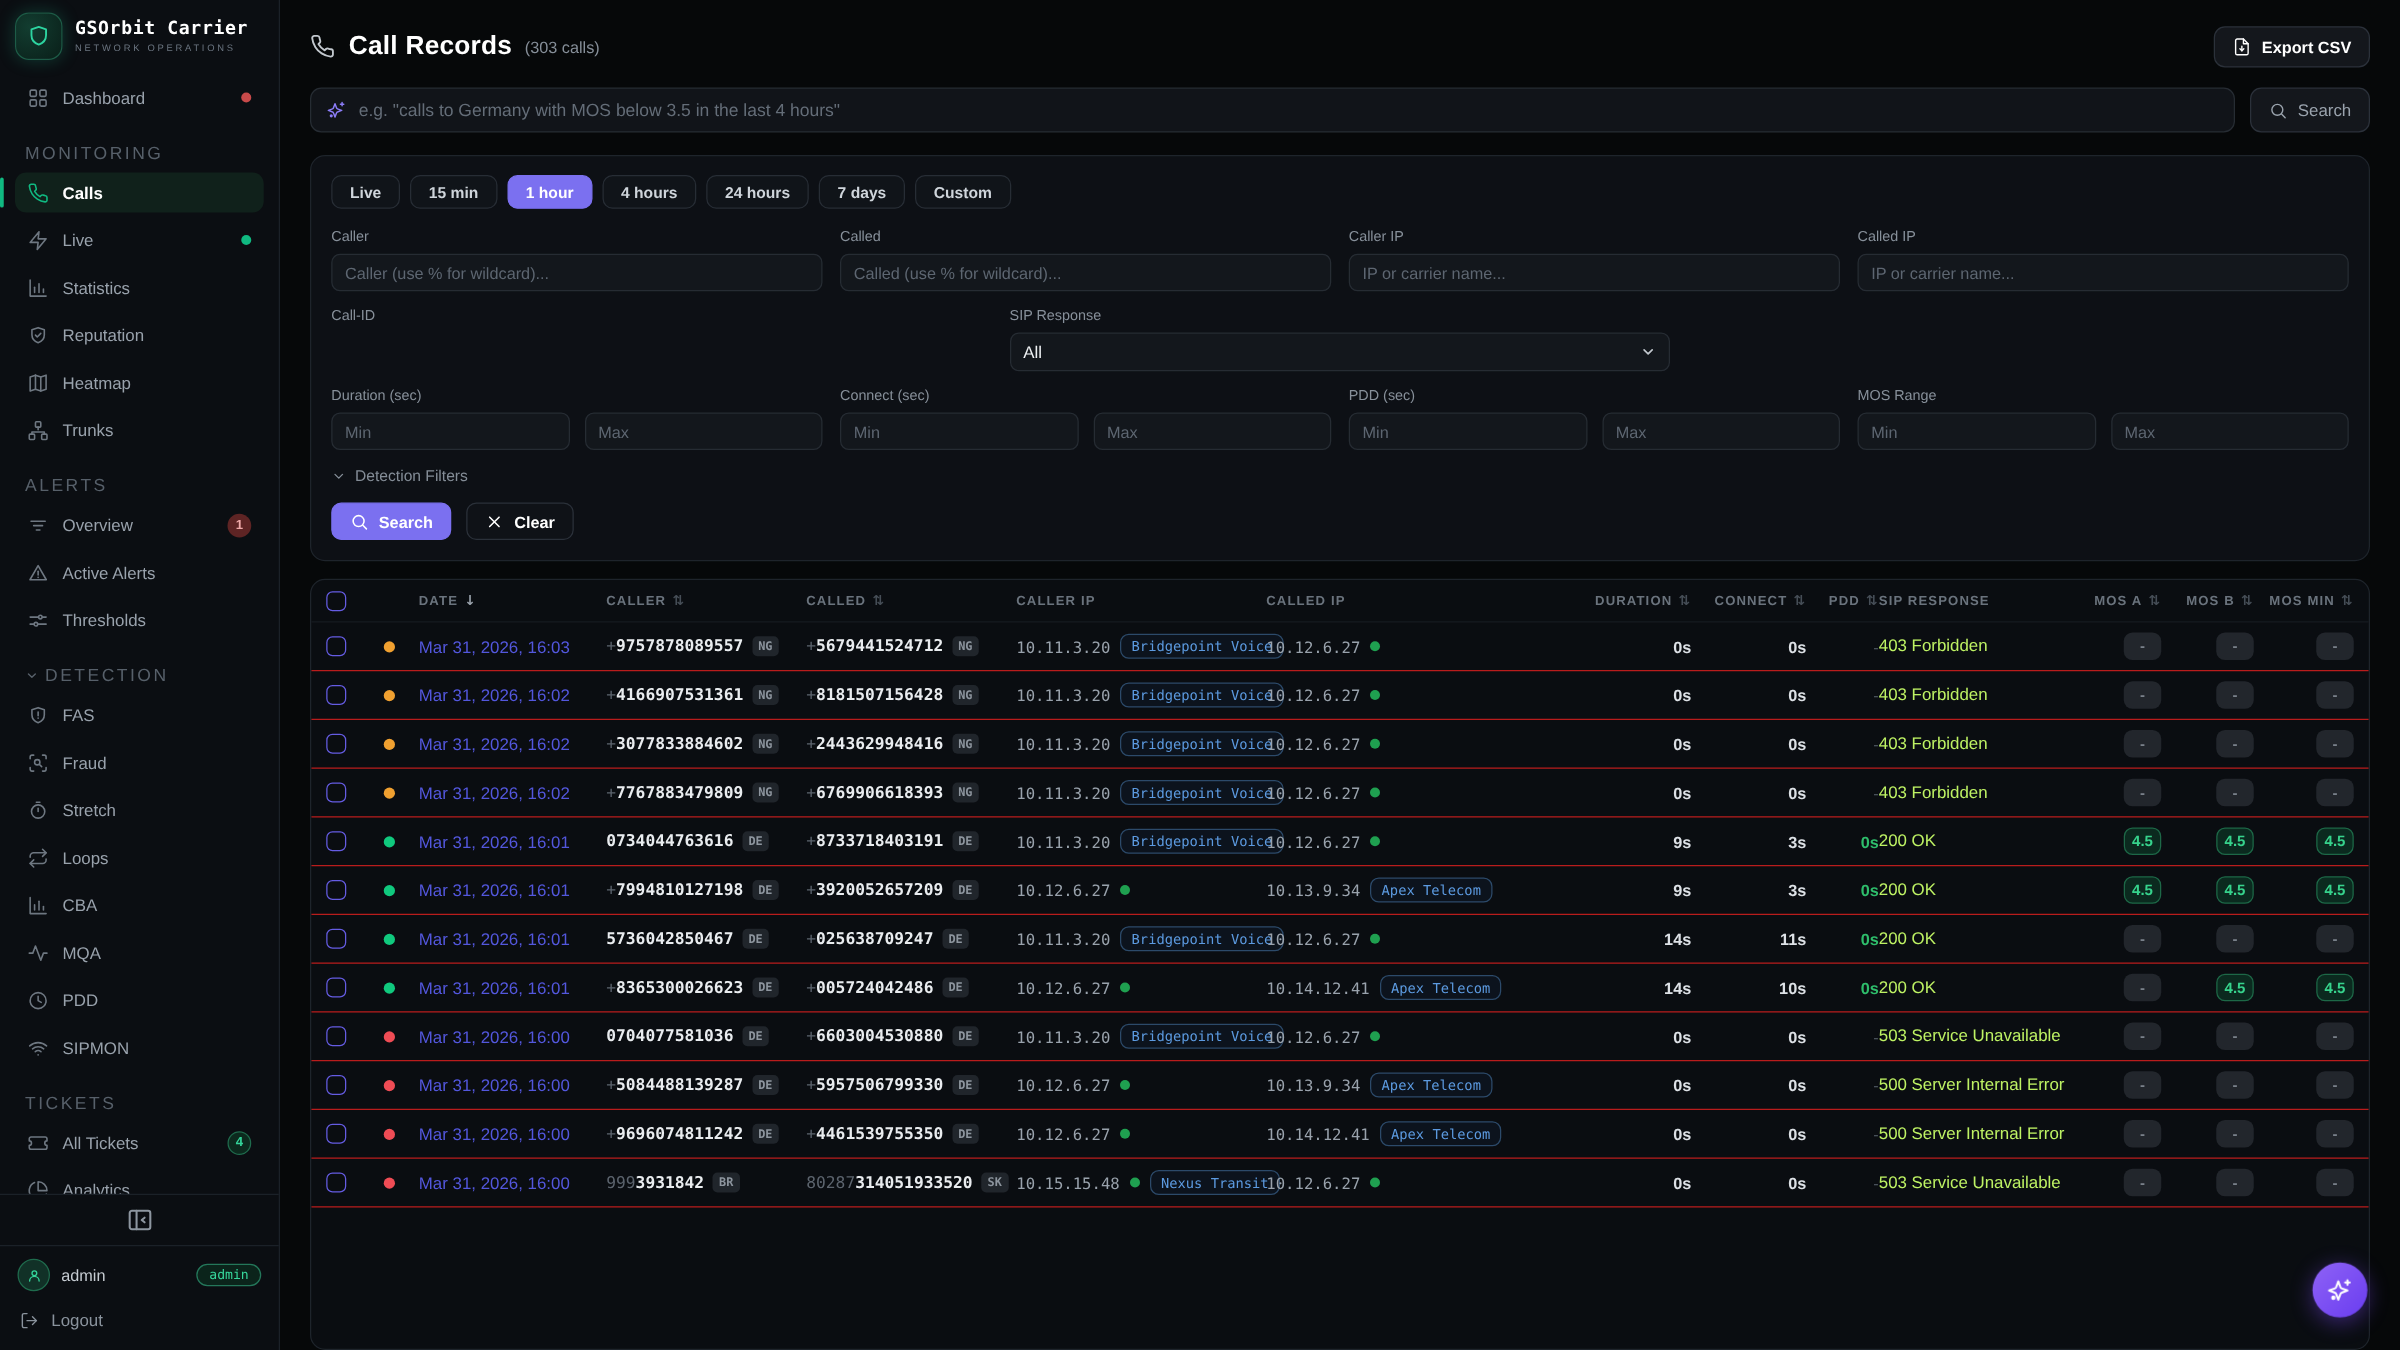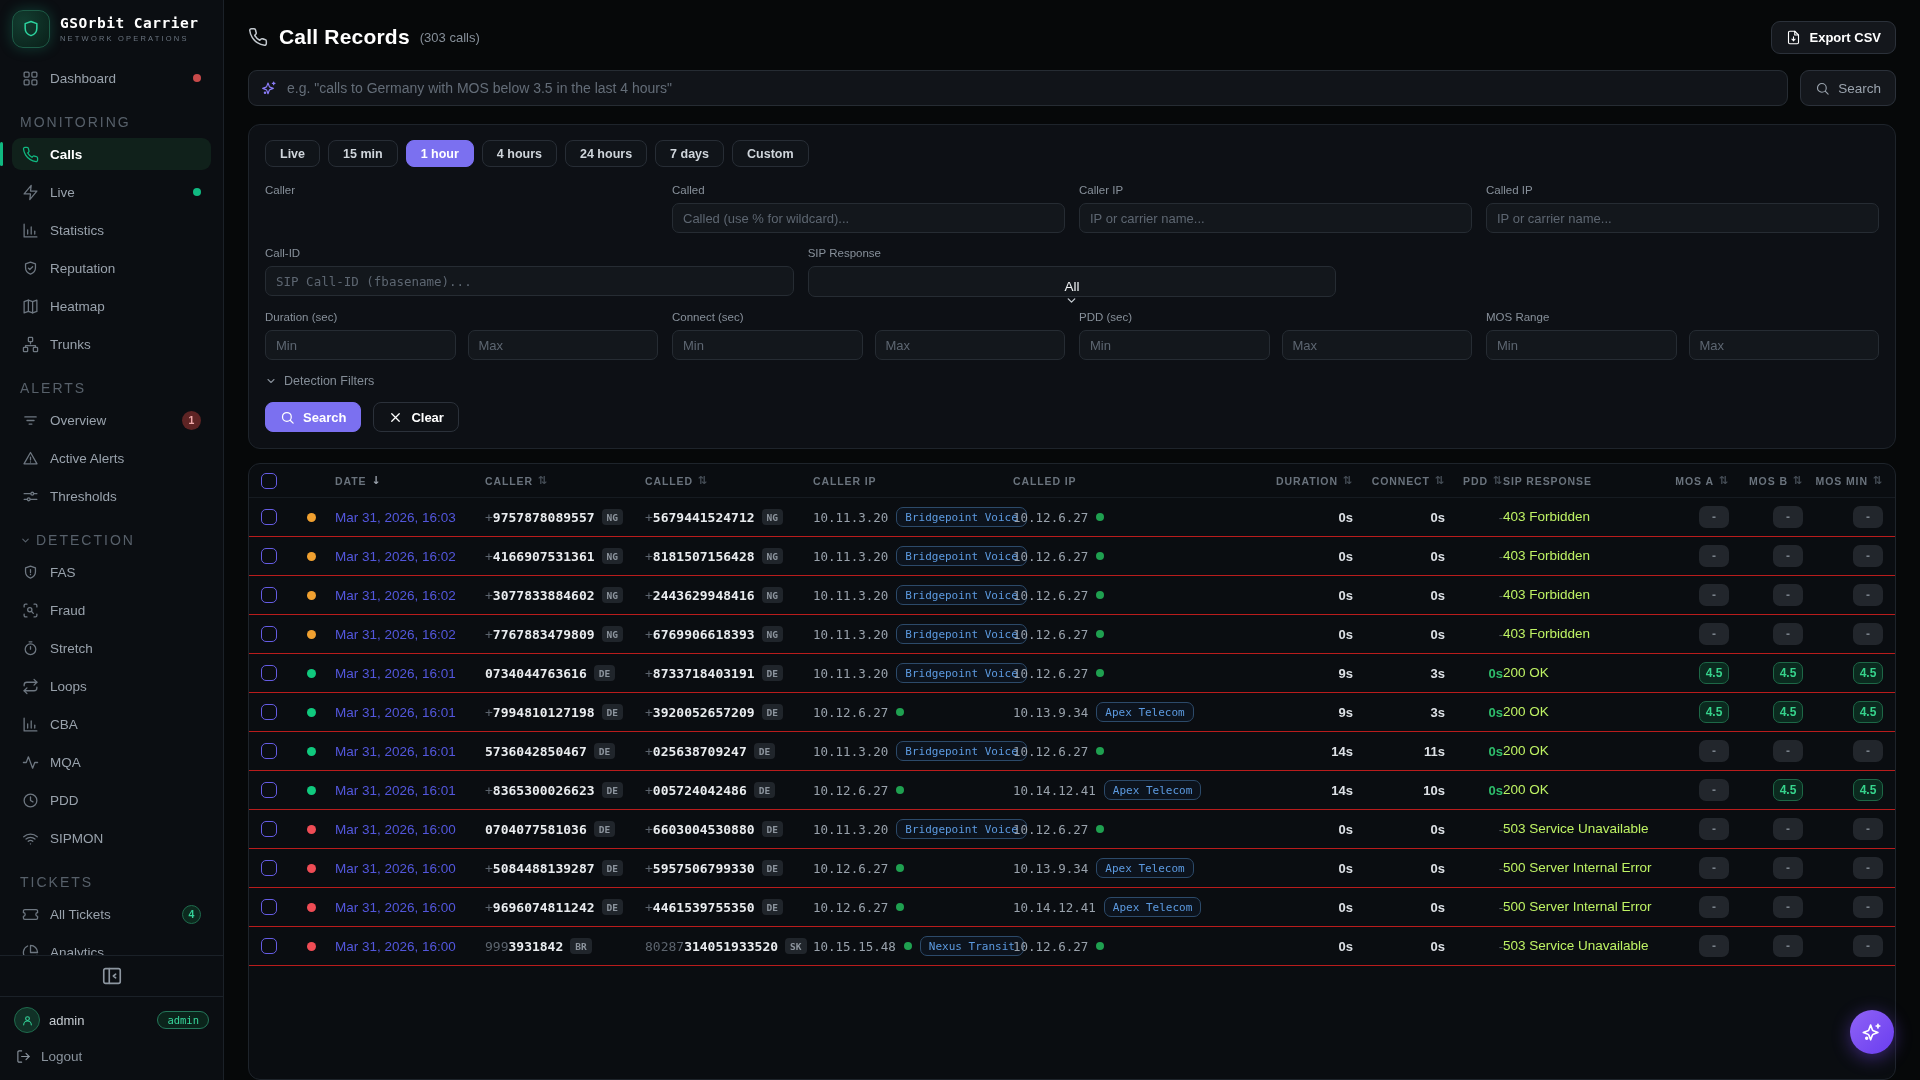--- a/index.html
+++ b/index.html
@@ -79,21 +79,21 @@
   .fgrid { display:grid; gap:14px; margin-bottom:14px; }
   .f4 { grid-template-columns:repeat(4,1fr); }
   .f3 { grid-template-columns:repeat(3,1fr); }
   .ffield label { display:block; font-size:11.5px; color:#87909a; margin-bottom:7px; }
   .ffield input { width:100%; height:30px; background:#13171c; border:1px solid #262c33; border-radius:7px;
     padding:0 10px; color:#dfe3e7; font-size:13px; outline:none; font-family:"Liberation Sans", sans-serif; }
   .ffield input::placeholder { color:#5d6671; }
   .ffield input.mono-ph { font-family:"DejaVu Sans Mono", monospace; font-size:12.5px; }
   .pair { display:flex; gap:12px; }
   .select { height:31px; background:#13171c; border:1px solid #262c33; border-radius:7px; display:flex;
-    align-items:center; padding:12px 10px; font-size:13.5px; color:#eef1f3; cursor:pointer;flex-direction:column; }
+    align-items:center; padding:12px 10px; font-size:13.5px; color:#eef1f3; cursor:pointer; }
   .select span:first-child { flex:1; }
   .select .chev { width:13px; height:13px; color:#c3c9cf; }
   .det-toggle { display:flex; align-items:center; gap:7px; color:#848d97; font-size:12.5px; margin:2px 0 14px; cursor:pointer; }
   .det-toggle .chev { width:12px; height:12px; }
   .factions { display:flex; gap:12px; }
   .btn.primary { background:#7b70f0; border-color:#7b70f0; color:#fff; height:30px; border-radius:8px; }
   .btn.dark { height:30px; border-radius:8px; background:#0f1217; }
 
   
   .tpanel { background:#0a0d11; border:1px solid #1e242b; border-radius:12px; overflow:hidden; flex:1 1 auto; min-height:0; }
@@ -444,39 +444,39 @@
         <div class="tab active">1 hour</div>
         <div class="tab">4 hours</div>
         <div class="tab">24 hours</div>
         <div class="tab">7 days</div>
         <div class="tab">Custom</div>
       </div>
 
     <div class="fgrid f4">
       <div class="ffield">
         <label>Caller</label>
+        <input type="text" placeholder="Caller (use % for wildcard)..." style="">
       </div>
       <div class="ffield">
         <label>Called</label>
         <input type="text" placeholder="Called (use % for wildcard)..." style="">
       </div>
       <div class="ffield">
         <label>Caller IP</label>
         <input type="text" placeholder="IP or carrier name..." style="">
       </div>
       <div class="ffield">
         <label>Called IP</label>
         <input type="text" placeholder="IP or carrier name..." style="">
       </div>
     </div>
 
     <div class="fgrid f3">
       <div class="ffield">
         <label>Call-ID</label>
-        <input type="text" class="mono-ph" placeholder="SIP Call-ID (fbasename)..." style="">
       </div>
       <div class="ffield">
         <label>SIP Response</label>
         <div class="select">
           <span>All</span>
           <span class="ic chev">
             <svg viewBox="0 0 24 24" fill="none" stroke="currentColor" stroke-width="2.4" stroke-linecap="round" stroke-linejoin="round">
                 <path d="m6 9 6 6 6-6"></path>
               </svg>
           </span>

